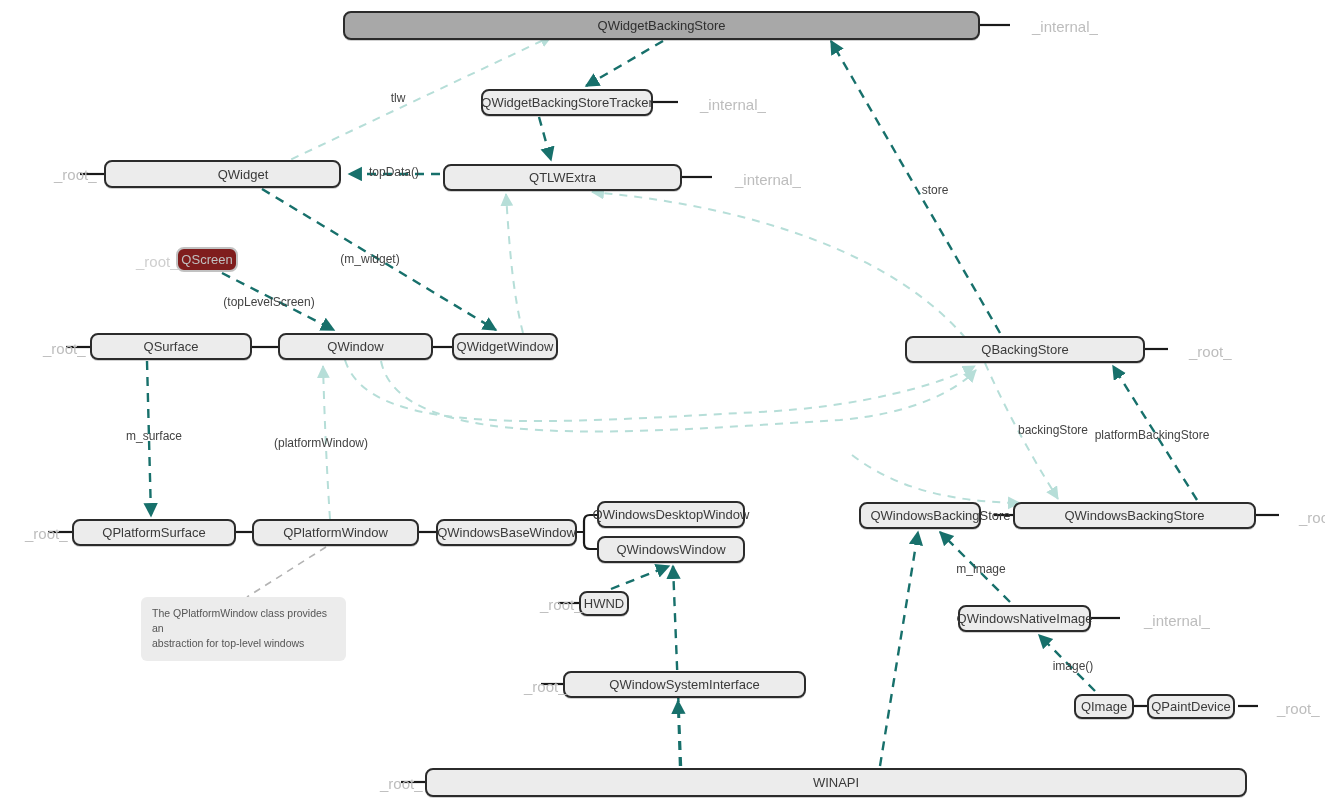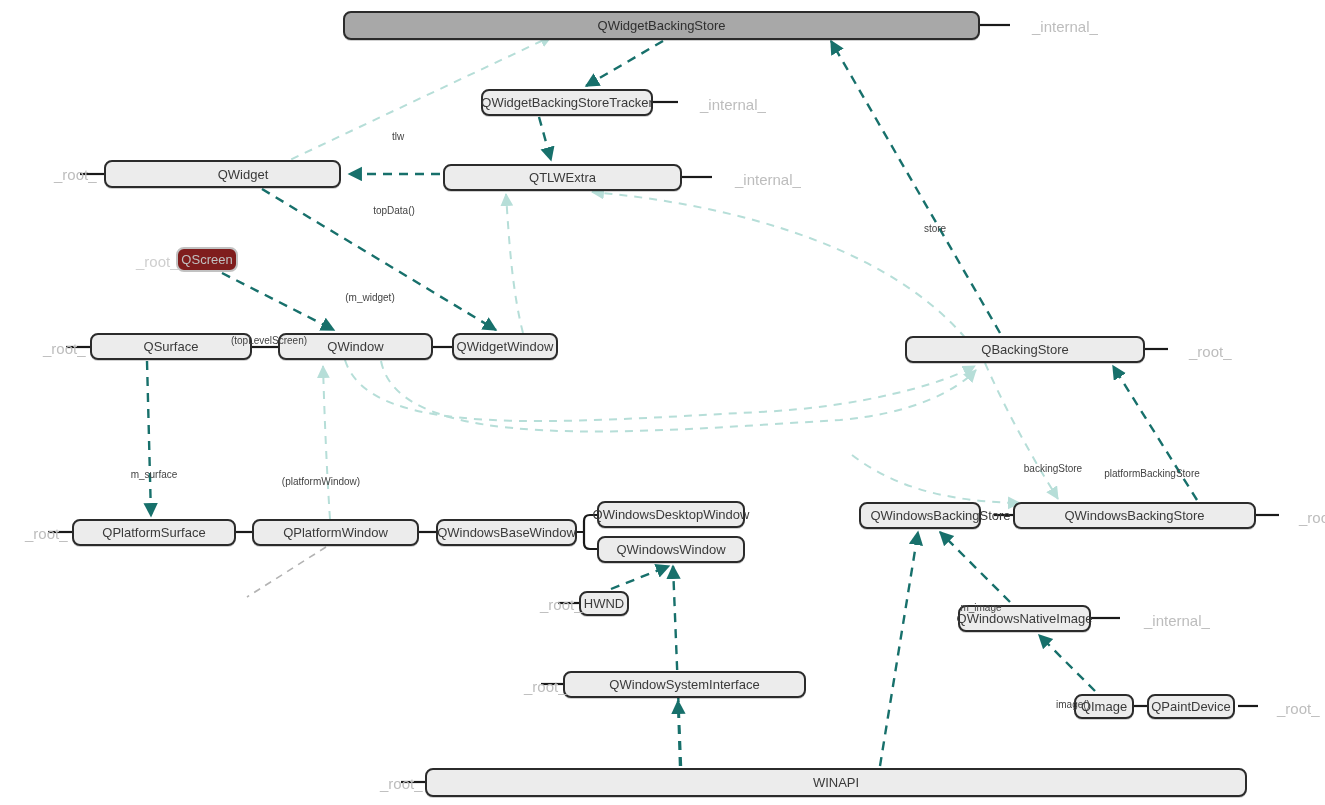--- a/index.html
+++ b/index.html
@@ -75,26 +75,25 @@
     border-radius: 6px;
     color: #555555;
     font-size: 10.5px;
     line-height: 1.45;
     padding: 9px 11px;
     white-space: pre-line;
   }
   .edge-label {
     position: absolute;
     color: #434343;
-    font-size: 10px;
+    font-size: 12px;
     line-height: 1;
     white-space: nowrap;
     transform: translate(-50%, -50%);
     background: transparent;
-    margin-top: 39px;
   }
 </style>
 </head>
 <body>
 
 <div id="canvas">
 
   <svg id="edge-layer" width="1325" height="805" viewBox="0 0 1325 805">
     <defs>
       <marker id="arrow-dark" markerWidth="7" markerHeight="7" refX="5.4" refY="3" orient="auto" markerUnits="strokeWidth">
@@ -270,15 +269,17 @@
       <div class="edge-label" style="left: 394px; top: 172px;">topData()</div>
       <div class="edge-label" style="left: 935px; top: 190px;">store</div>
       <div class="edge-label" style="left: 370px; top: 259px;">(m_widget)</div>
       <div class="edge-label" style="left: 269px; top: 302px;">(topLevelScreen)</div>
       <div class="edge-label" style="left: 154px; top: 436px;">m_surface</div>
       <div class="edge-label" style="left: 321px; top: 443px;">(platformWindow)</div>
       <div class="edge-label" style="left: 1053px; top: 430px;">backingStore</div>
       <div class="edge-label" style="left: 1152px; top: 435px;">platformBackingStore</div>
       <div class="edge-label" style="left: 981px; top: 569px;">m_image</div>
       <div class="edge-label" style="left: 1073px; top: 666px;">image()</div>
+      <div class="note" style="left: 141px; top: 597px; width: 205px; min-height: 43px;">The QPlatformWindow class provides an
+abstraction for top-level windows</div>
     </div>
 
 </div>
 
 </body></html>

